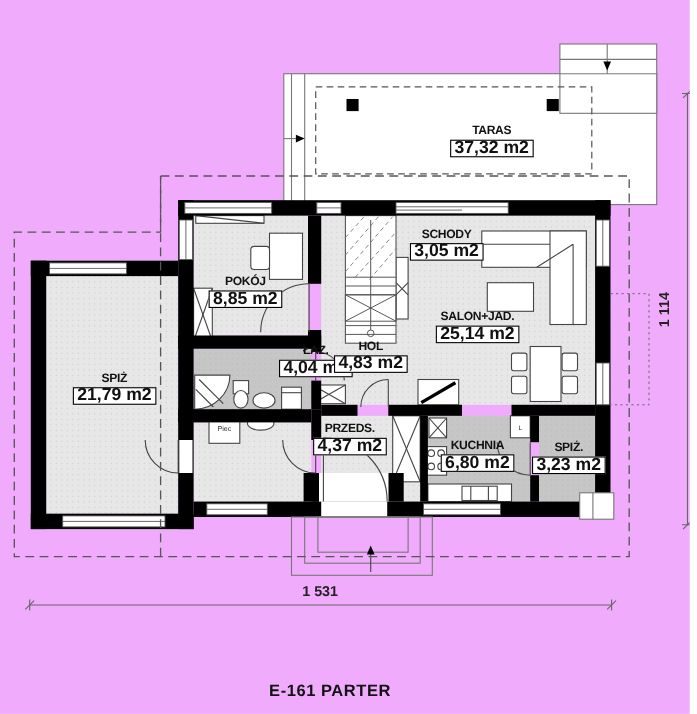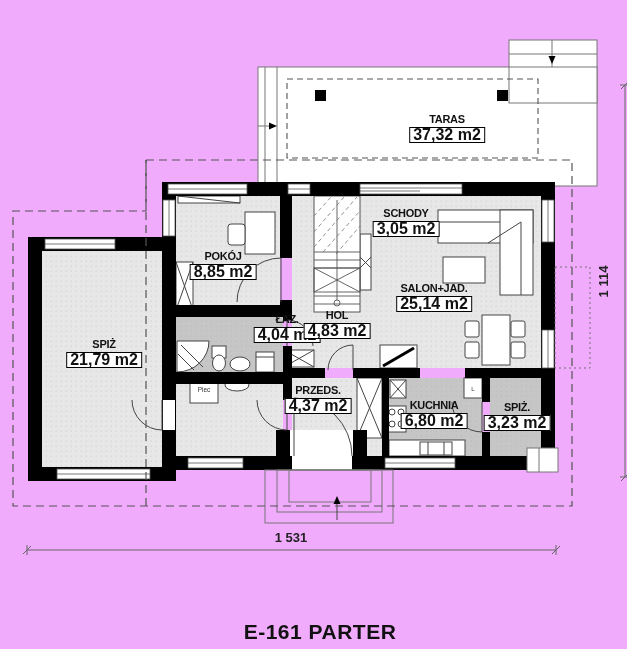--- a/index.html
+++ b/index.html
@@ -6,22 +6,22 @@
   #plan{position:relative;width:627px;height:649px;background:#f0abfc;overflow:hidden;
         font-family:"Liberation Sans",sans-serif;}
   #plan svg{position:absolute;left:0;top:0;}
   .room-label{position:absolute;transform:translateX(-50%);text-align:center;z-index:5;white-space:nowrap;}
   .rname{font-size:11px;font-weight:bold;letter-spacing:-0.3px;color:#111;line-height:12px;}
   .rarea{display:inline-block;margin-top:2px;border:1px solid #000;background:#fff;
          font-size:16px;font-weight:bold;padding:0 3px;line-height:14px;color:#111;}
   .dim-label{position:absolute;font-size:13px;font-weight:bold;color:#222;z-index:5;white-space:nowrap;}
   #dim-h-label{transform:translateX(-50%);}
   #dim-v-label{transform:rotate(-90deg);transform-origin:center;}
-  #plan-title{position:absolute;left:320px;top:620px;transform:translateX(-50%);
-              font-size:21px;font-weight:bold;letter-spacing:0.5px;color:#111;z-index:5;white-space:nowrap;}
+  #plan-title{position:absolute;left:300px;top:620px;transform:translateX(-50%);
+              font-size:15px;font-weight:bold;letter-spacing:0.5px;color:#111;z-index:5;white-space:nowrap;}
 </style>
 </head>
 <body>
 
 <div id="plan">
 
 <svg width="634" height="649" viewBox="0 0 634 649">
   <defs>
     <pattern id="dots" patternUnits="userSpaceOnUse" width="5" height="5">
       <circle cx="1.2" cy="1.2" r="0.6" fill="#aaaaaa"></circle>

